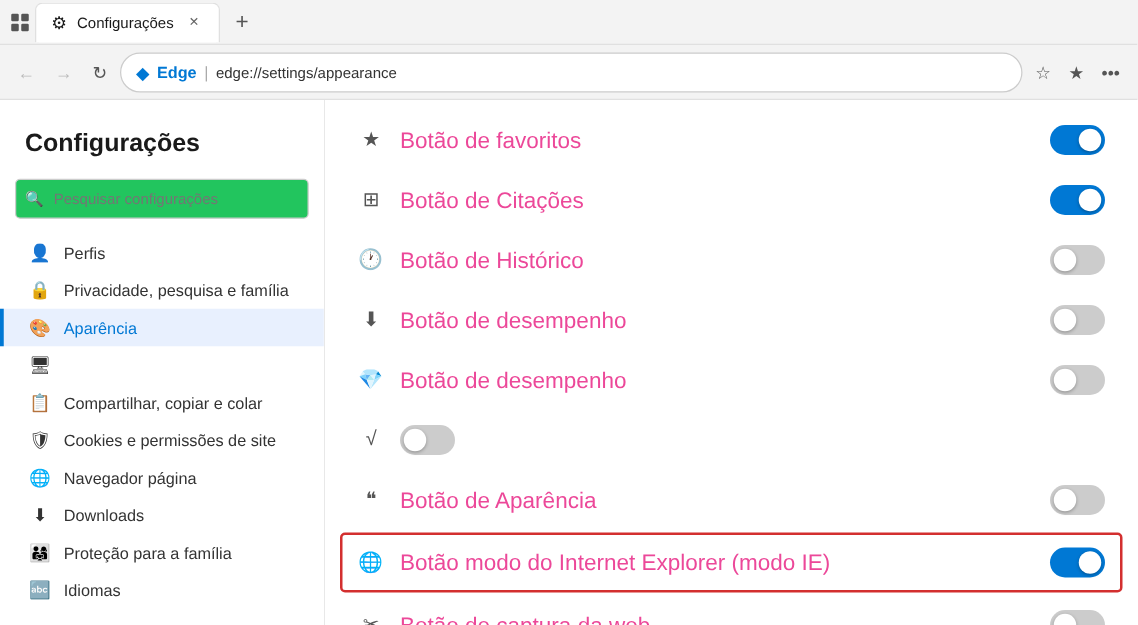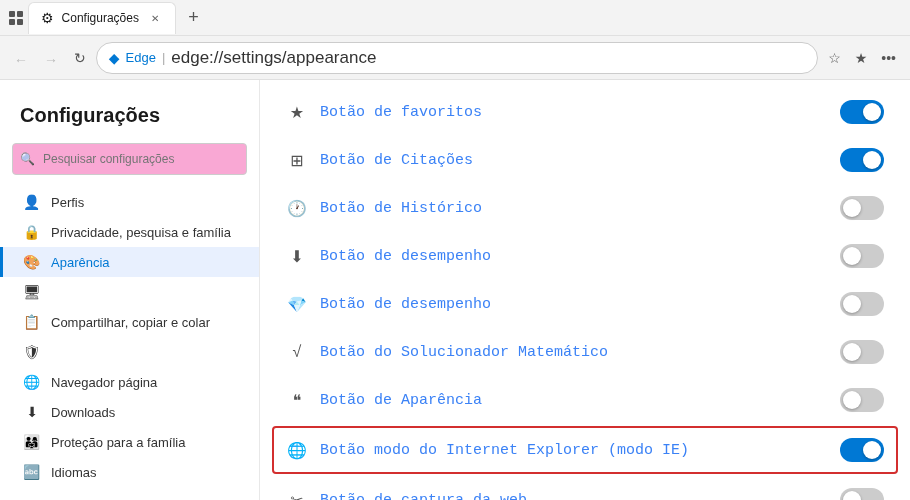--- a/index.html
+++ b/index.html
@@ -11,43 +11,43 @@
     .tab-favicon { font-size: 14px; }
     .tab-close { font-size: 10px; color: #666; cursor: pointer; padding: 2px 4px; border-radius: 3px; }
     .new-tab { background: none; border: none; font-size: 18px; cursor: pointer; padding: 0 8px; color: #555; }
 
     
     .navbar { height: 44px; background: #f3f3f3; display: flex; align-items: center; padding: 0 8px; gap: 4px; border-bottom: 1px solid #e0e0e0; }
     .nav-btn { background: none; border: none; cursor: pointer; padding: 6px; border-radius: 4px; color: #555; font-size: 14px; display: flex; align-items: center; }
     .nav-btn.disabled { color: #bbb; cursor: default; }
     .address-bar { flex: 1; height: 32px; border: 1px solid #ccc; border-radius: 16px; background: #fff; display: flex; align-items: center; padding: 0 12px; gap: 6px; font-size: 13px; color: #444; }
     .address-edge-icon { font-size: 14px; }
-    .address-text { flex: 1; font-size: 17px; color: #333; }
+    .address-text { flex: 1; font-size: 12px; color: #333; }
     .nav-right-icons { display: flex; align-items: center; gap: 2px; }
 
     
     .main { display: flex; flex: 1; overflow: hidden; }
 
     
     .sidebar { width: 260px; background: #fff; padding: 16px 0; overflow-y: auto; border-right: 1px solid #e8e8e8; flex-shrink: 0; }
     .sidebar-title { font-size: 20px; font-weight: 600; padding: 8px 20px 16px; color: #1a1a1a; }
     .search-box { margin: 0 12px 12px; position: relative; }
-    .search-box input { width: 100%; height: 32px; border: 1px solid #ccc; border-radius: 4px; padding: 0 10px 0 30px; font-size: 12px; color: #555; background: #f9a8d4; }
+    .search-box input { width: 100%; height: 32px; border: 1px solid #ccc; border-radius: 4px; padding: 0 10px 0 30px; font-size: 12px; color: #555; background: #22c55e; }
     .search-box .search-icon-inner { position: absolute; left: 8px; top: 50%; transform: translateY(-50%); color: #888; font-size: 12px; }
     .sidebar-item { display: flex; align-items: center; padding: 7px 20px; cursor: pointer; gap: 10px; font-size: 13px; color: #333; border-left: 3px solid transparent; }
     .sidebar-item.active { background: #e8f0fe; border-left-color: #0078d4; color: #0078d4; }
     .sidebar-item .item-icon { font-size: 14px; width: 18px; text-align: center; flex-shrink: 0; }
 
     
     .content { flex: 1; background: #fff; overflow-y: auto; padding: 0; }
     .settings-list { padding: 8px 0; }
     .settings-row { display: flex; align-items: center; padding: 10px 24px; gap: 12px; min-height: 48px; border: 2px solid transparent; }
     .settings-row.highlighted { border: 2px solid #d32f2f; border-radius: 4px; margin: 2px 12px; padding: 10px 12px; background: #fff; }
     .row-icon { font-size: 16px; width: 22px; text-align: center; flex-shrink: 0; color: #555; }
-    .row-label { flex: 1; font-size: 15px; color: #3b82f6; font-family: Liberation Mono, monospace; }
+    .row-label { flex: 1; font-size: 18px; color: #ec4899; }
     .toggle { width: 44px; height: 24px; border-radius: 12px; position: relative; flex-shrink: 0; cursor: pointer; transition: background 0.2s; }
     .toggle.on { background: #0078d4; }
     .toggle.off { background: #ccc; }
     .toggle::after { content: ''; position: absolute; width: 18px; height: 18px; background: #fff; border-radius: 50%; top: 3px; transition: left 0.2s; box-shadow: 0 1px 3px rgba(0,0,0,0.3); }
     .toggle.on::after { left: 23px; }
     .toggle.off::after { left: 3px; }
 
     
     .content::-webkit-scrollbar { width: 6px; }
     .content::-webkit-scrollbar-track { background: #f1f1f1; }
@@ -72,21 +72,21 @@
   </div>
   <button class="new-tab">+</button>
 </div>
 
 <div class="navbar">
   <button class="nav-btn disabled">←</button>
   <button class="nav-btn disabled">→</button>
   <button class="nav-btn">↻</button>
   <div class="address-bar">
     <span class="address-edge-icon" style="color:#0078d4;">◆</span>
-    <span style="color:#0078d4;font-weight:400;">Edge</span>
+    <span style="color:#0078d4;font-weight:700;">Edge</span>
     <span style="color:#aaa;">|</span>
     <span class="address-text">edge://settings/appearance</span>
   </div>
   <div class="nav-right-icons">
     <button class="nav-btn">☆</button>
     <button class="nav-btn">★</button>
     <button class="nav-btn">•••</button>
   </div>
 </div>
 
@@ -114,20 +114,21 @@
   </div>
         <div class="sidebar-item">
     <span class="item-icon">🖥</span>
   </div>
         <div class="sidebar-item">
     <span class="item-icon">📋</span>
     <span>Compartilhar, copiar e colar</span>
   </div>
         <div class="sidebar-item">
     <span class="item-icon">🛡</span>
+    <span>Cookies e permissões de site</span>
   </div>
         <div class="sidebar-item">
     <span class="item-icon">🌐</span>
     <span>Navegador página</span>
   </div>
         <div class="sidebar-item">
     <span class="item-icon">⬇</span>
     <span>Downloads</span>
   </div>
         <div class="sidebar-item">
@@ -163,21 +164,20 @@
     <span class="row-label">Botão de desempenho</span>
     <div class="toggle off"></div>
   </div>
         <div class="settings-row">
     <span class="row-icon">💎</span>
     <span class="row-label">Botão de desempenho</span>
     <div class="toggle off"></div>
   </div>
         <div class="settings-row">
     <span class="row-icon">√</span>
-    <span class="row-label">Botão do Solucionador Matemático</span>
     <div class="toggle off"></div>
   </div>
         <div class="settings-row">
     <span class="row-icon">❝</span>
     <span class="row-label">Botão de Aparência</span>
     <div class="toggle off"></div>
   </div>
         <div class="settings-row highlighted">
     <span class="row-icon">🌐</span>
     <span class="row-label">Botão modo do Internet Explorer (modo IE)</span>

